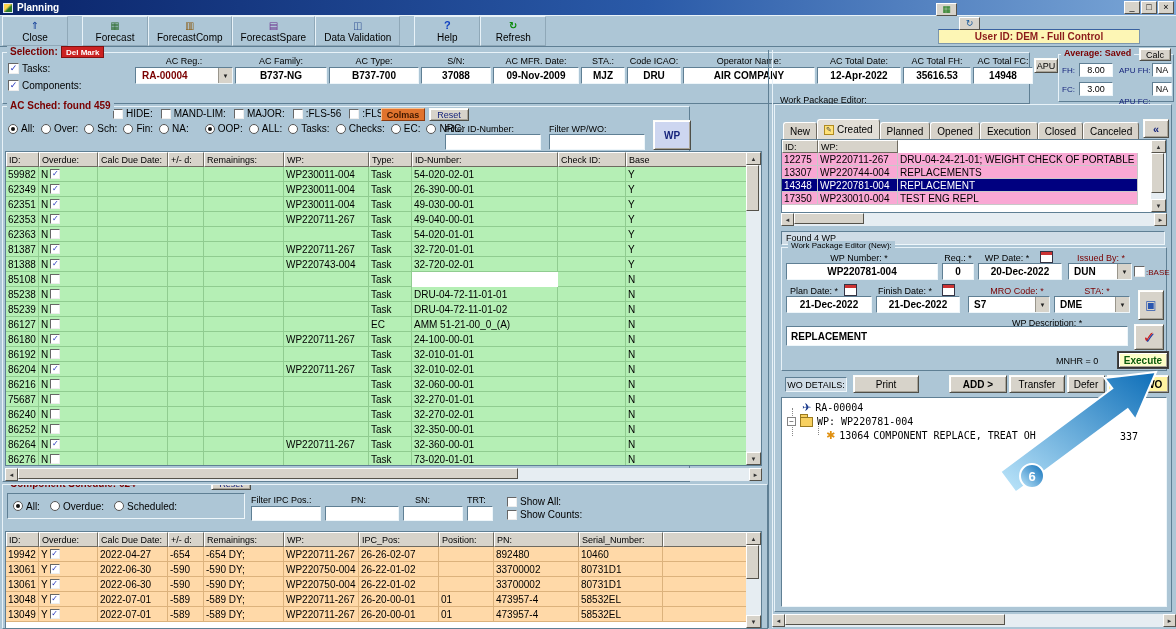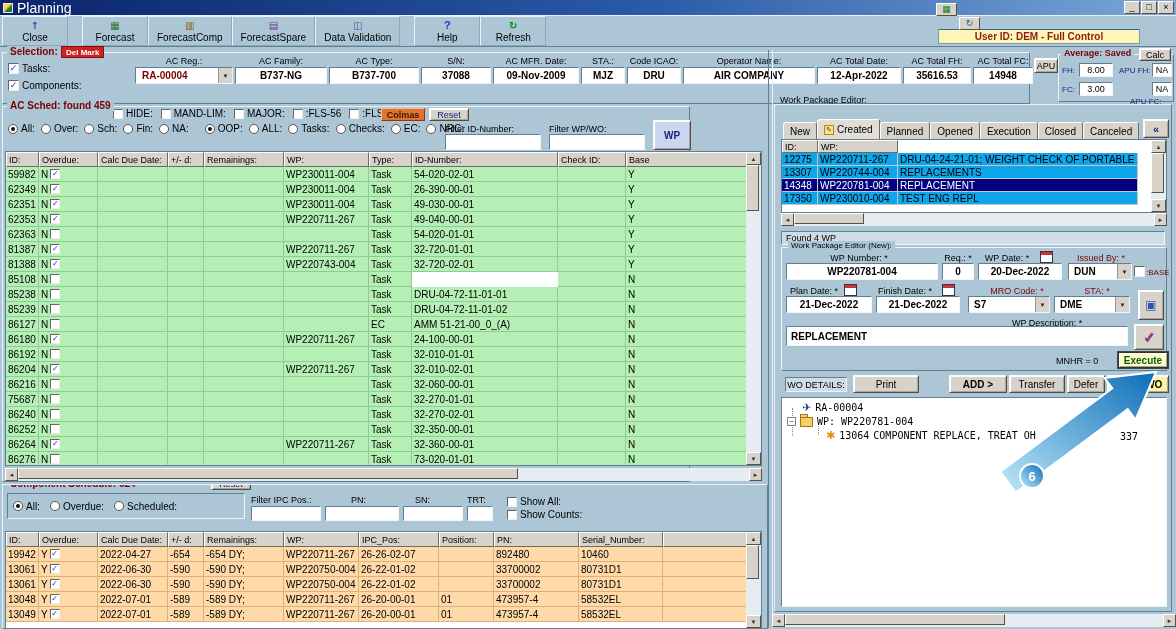--- a/index.html
+++ b/index.html
@@ -2,21 +2,21 @@
 <html><head>
 <meta charset="utf-8">
 <style>
 *{margin:0;padding:0;box-sizing:border-box;}
 html,body{width:1176px;height:629px;overflow:hidden;}
 .win{position:relative;width:1176px;height:629px;background:#adc6d6;font-family:"Liberation Sans","DejaVu Sans",sans-serif;font-size:10px;color:#000;overflow:hidden;}
 
 
 .titlebar{position:absolute;left:0;top:0;width:100%;height:15px;background:linear-gradient(90deg,#0a246a,#2a5aa8 55%,#7ba7d7);display:flex;align-items:center;padding:0 3px;color:#fff;z-index:5;}
 .app-icon{width:10px;height:10px;margin-right:4px;background:linear-gradient(135deg,#ffd34d 40%,#2a7a2a 60%);border:1px solid #dfe9f5;}
-.title-text{font-weight:normal;font-size:14px;}
+.title-text{font-weight:bold;font-size:10px;}
 .tb-tool{position:absolute;top:1px;width:21px;height:13px;background:#d7d3ca;border:1px solid;border-color:#fff #55524a #55524a #fff;font-size:9px;line-height:11px;text-align:center;color:#1a5a9a;}
 .tb-tool.t1{left:936px;color:#1a7a1a;}
 .tb-tool.t2{left:959px;}
 .winbtns{position:absolute;right:2px;top:1px;display:flex;gap:1px;}
 .wbtn{width:16px;height:13px;background:#d7d3ca;border:1px solid;border-color:#fff #55524a #55524a #fff;font-size:9px;line-height:11px;text-align:center;color:#000;}
 
 
 .toolbar{position:absolute;left:0;top:15px;width:100%;height:32px;border-top:1px solid #e8f2f8;border-bottom:1px solid #5f7f94;}
 #tb-items{display:flex;align-items:stretch;height:30px;padding-left:2px;}
 .tbtn{display:flex;flex-direction:column;align-items:center;justify-content:center;min-width:66px;padding:0 8px;border:1px solid;border-color:#e8f2f8 #8fa8b8 #8fa8b8 #e8f2f8;}
@@ -46,21 +46,21 @@
 .ddbtn{width:14px;align-self:stretch;background:#d7d3ca;border-left:1px solid #9a968c;display:flex;align-items:center;justify-content:center;font-size:6px;color:#222;flex:0 0 auto;}
 .calico{position:absolute;width:13px;height:12px;background:#fff;border:1px solid #334;box-shadow:inset 0 3px 0 #cc3333;}
 
 
 .grid{position:absolute;background:#fff;overflow:hidden;border:1px solid #5f7f94;}
 .trow{display:flex;}
 .th{background:#d7d3ca;border-top:1px solid #fff;border-left:1px solid #fff;border-right:1px solid #6e6a60;border-bottom:1px solid #6e6a60;font-size:9px;display:flex;align-items:center;padding:0 2px;white-space:nowrap;overflow:hidden;flex:0 0 auto;}
 .td{font-size:10px;display:flex;align-items:center;padding:0 2px;white-space:nowrap;overflow:hidden;border-right:1px solid #c8c8c8;border-bottom:1px solid #c8c8c8;flex:0 0 auto;gap:2px;}
 .green-row .td{background:#b5efb5;border-color:#90cc90;}
 .orange-row .td{background:#ffd9a8;border-color:#dcb27c;}
-.wrow .td{background:#0ea5e9;}
+.wrow .td{background:#f9a8d4;}
 .wrow.sel .td{background:#000080;color:#fff;}
 .ac-grid .trow{height:15px;}
 .comp-grid .thead{height:14px;}
 .comp-grid .trow{height:15px;}
 .wp-grid .thead{height:14px;}
 .wp-grid .trow{height:13px;}
 
 
 .vscroll,.hscroll{position:absolute;background:#e6edf2;display:flex;z-index:3;}
 .vscroll{flex-direction:column;width:15px;}
@@ -83,21 +83,21 @@
 .sval{height:17px;background:#fff;border:1px solid;border-color:#5f7f94 #eef6fa #eef6fa #5f7f94;font-weight:bold;font-size:10px;display:flex;align-items:center;justify-content:center;white-space:nowrap;overflow:hidden;}
 .sval.acreg{color:#7a0000;justify-content:space-between;padding-left:6px;}
 .apu-btn{left:1034px;top:58px;width:24px;height:15px;font-size:9px;}
 .avg-frame{left:1058px;top:54px;width:116px;height:48px;}
 .avg-calc{left:80px;top:-7px;width:32px;height:13px;font-size:9px;z-index:2;}
 .avg-lab{position:absolute;font-size:8px;color:#16247c;white-space:nowrap;}
 .avg-box{position:absolute;background:#fff;border:1px solid;border-color:#5f7f94 #eef6fa #eef6fa #5f7f94;font-size:9px;display:flex;align-items:center;justify-content:center;}
 .l-fh{left:3px;top:11px;}.b-fh{left:20px;top:8px;width:34px;height:14px;}
 .l-apufh{left:60px;top:11px;}.b-apufh{left:93px;top:8px;width:20px;height:14px;}
 .l-fc{left:3px;top:30px;}.b-fc{left:20px;top:27px;width:34px;height:14px;}
-.l-apufc{left:60px;top:42px;margin-left:11px;}.b-apufc{left:93px;top:27px;width:20px;height:14px;}
+.l-apufc{left:60px;top:42px;}.b-apufc{left:93px;top:27px;width:20px;height:14px;}
 
 
 .ac-frame{left:2px;top:106px;width:688px;height:376px;}
 #ac-checks{position:absolute;left:110px;top:1px;display:flex;gap:8px;}
 .colmas{left:378px;top:1px;width:44px;height:13px;background:#e0732d;border-color:#f8c090 #8a3a10 #8a3a10 #f8c090;box-shadow:none;color:#401800;font-weight:bold;font-size:9px;}
 .acreset{left:426px;top:1px;width:40px;height:13px;font-size:9px;color:#16247c;}
 #ac-radios{position:absolute;left:5px;top:16px;display:flex;gap:6px;}
 .rgap{width:4px;}
 .flabel{position:absolute;font-size:9px;white-space:nowrap;}
 .fid-l{left:442px;top:17px;}

